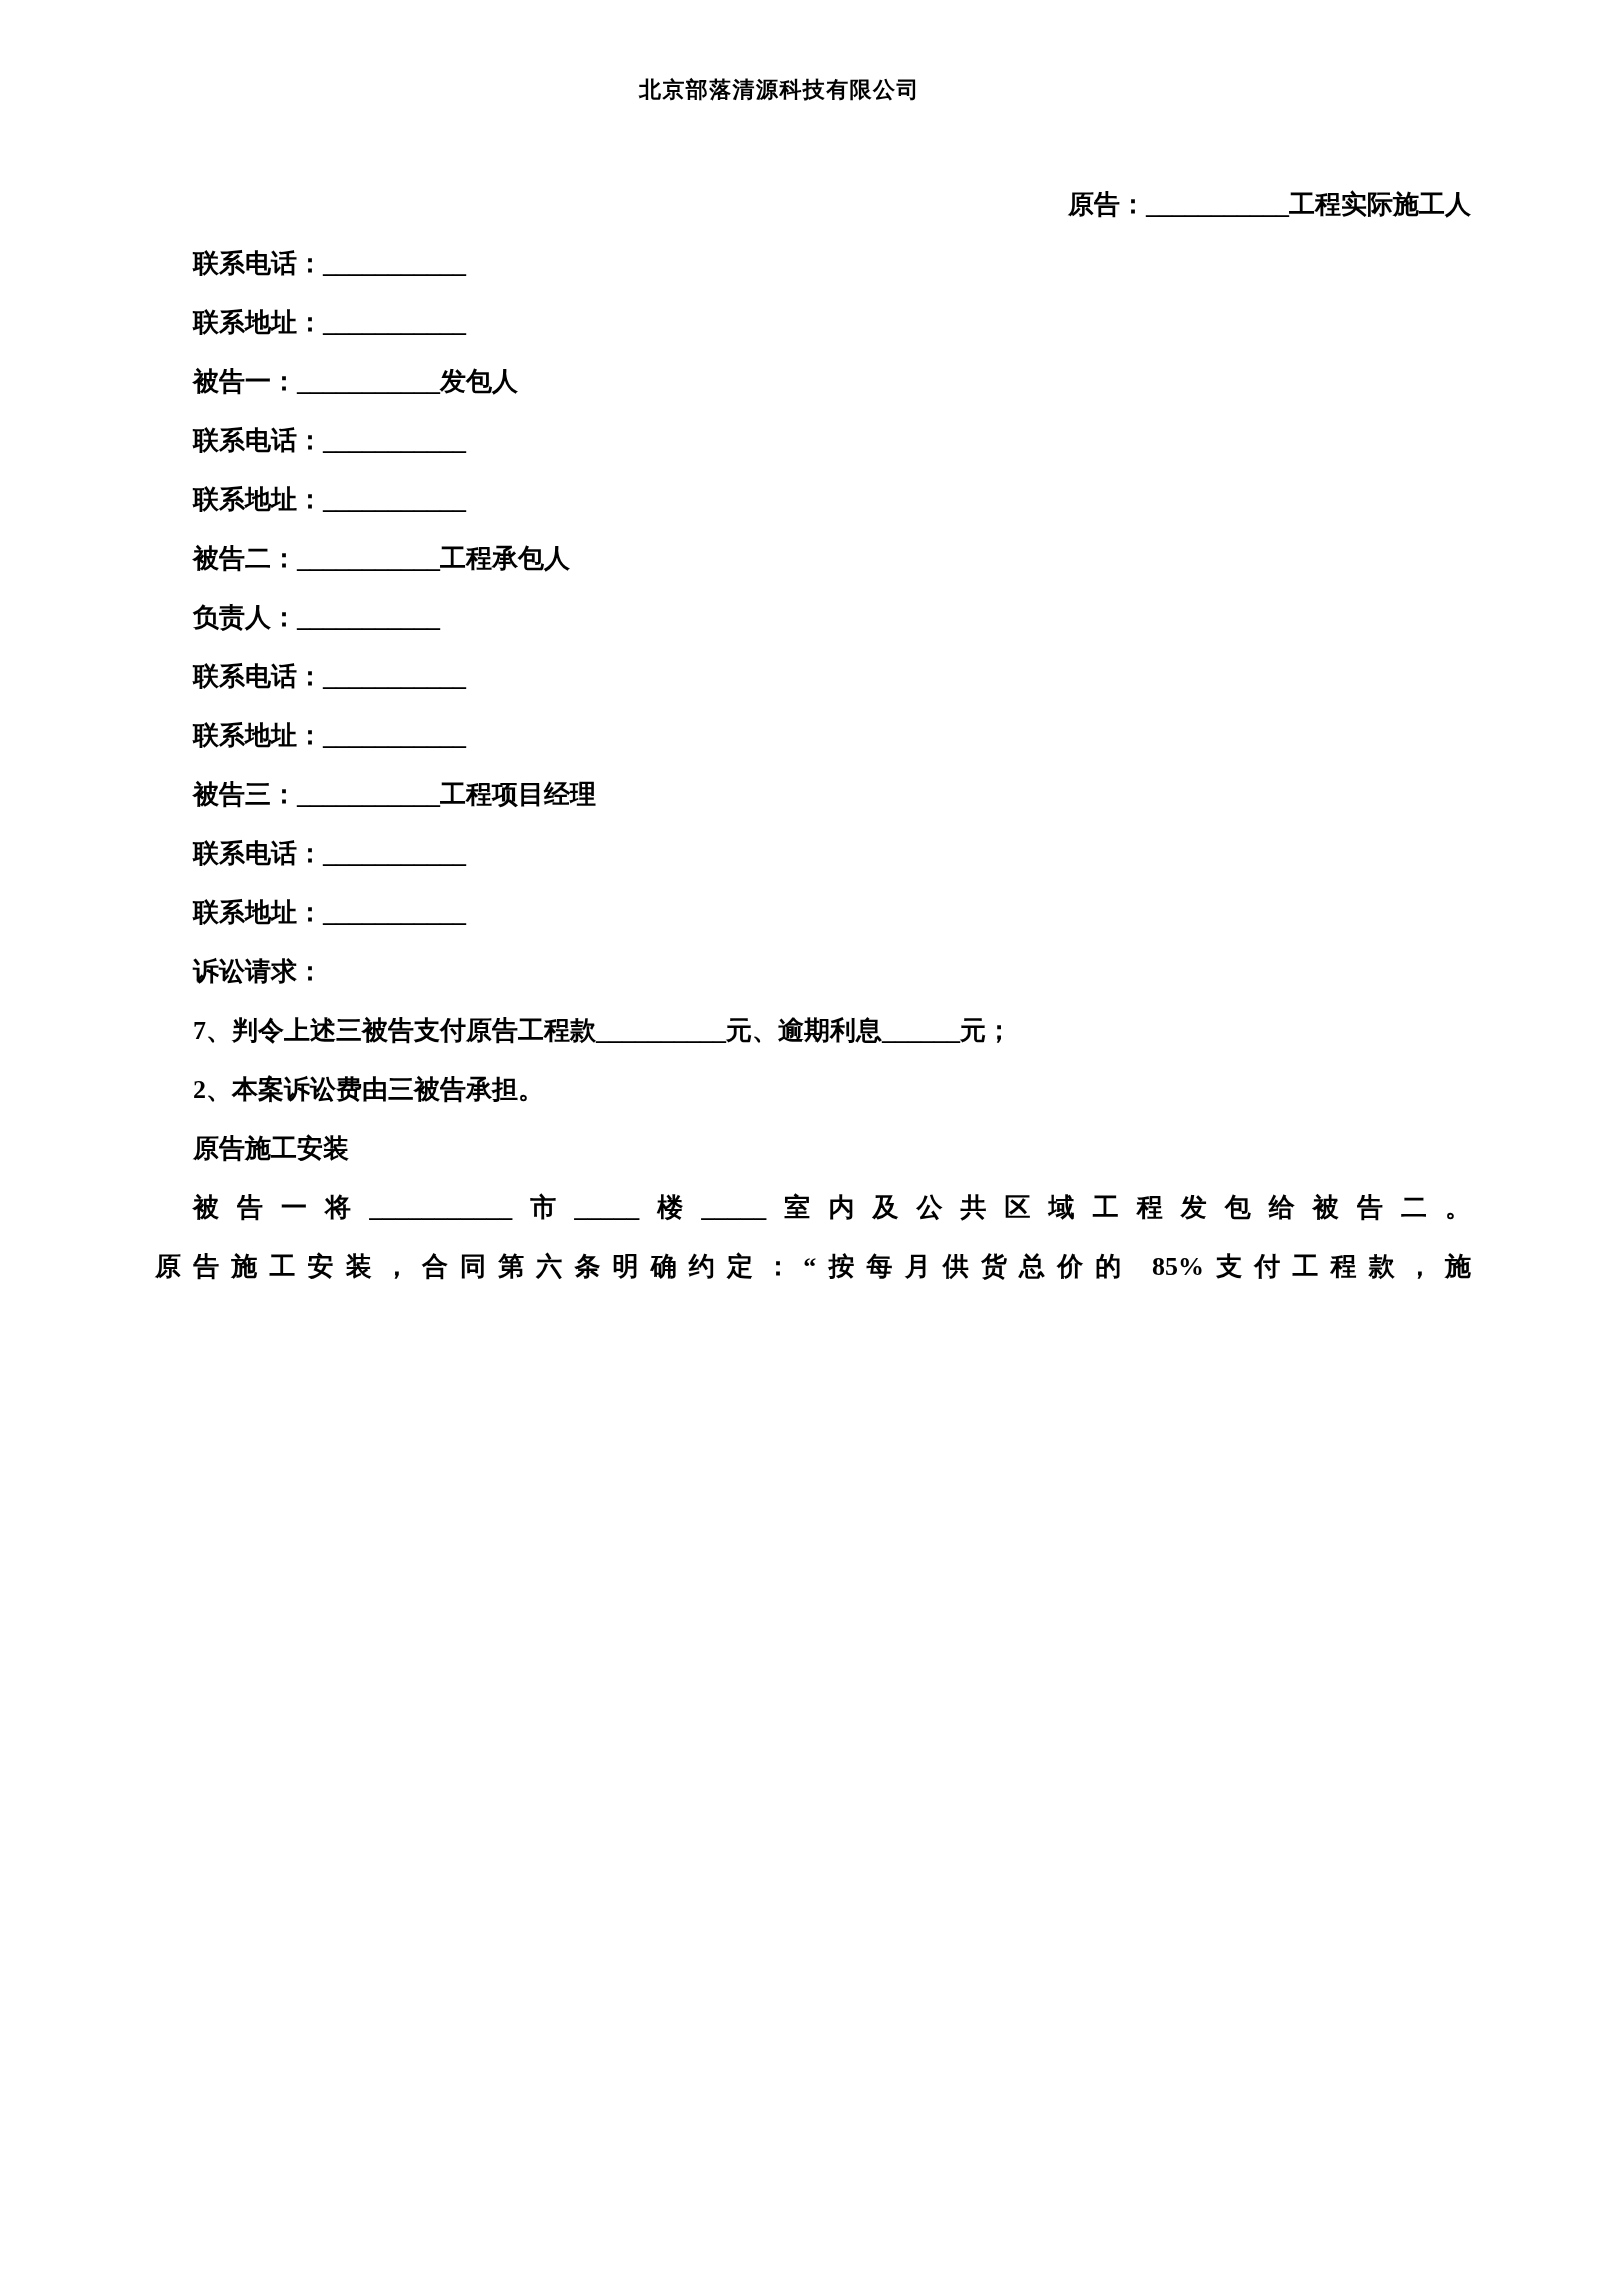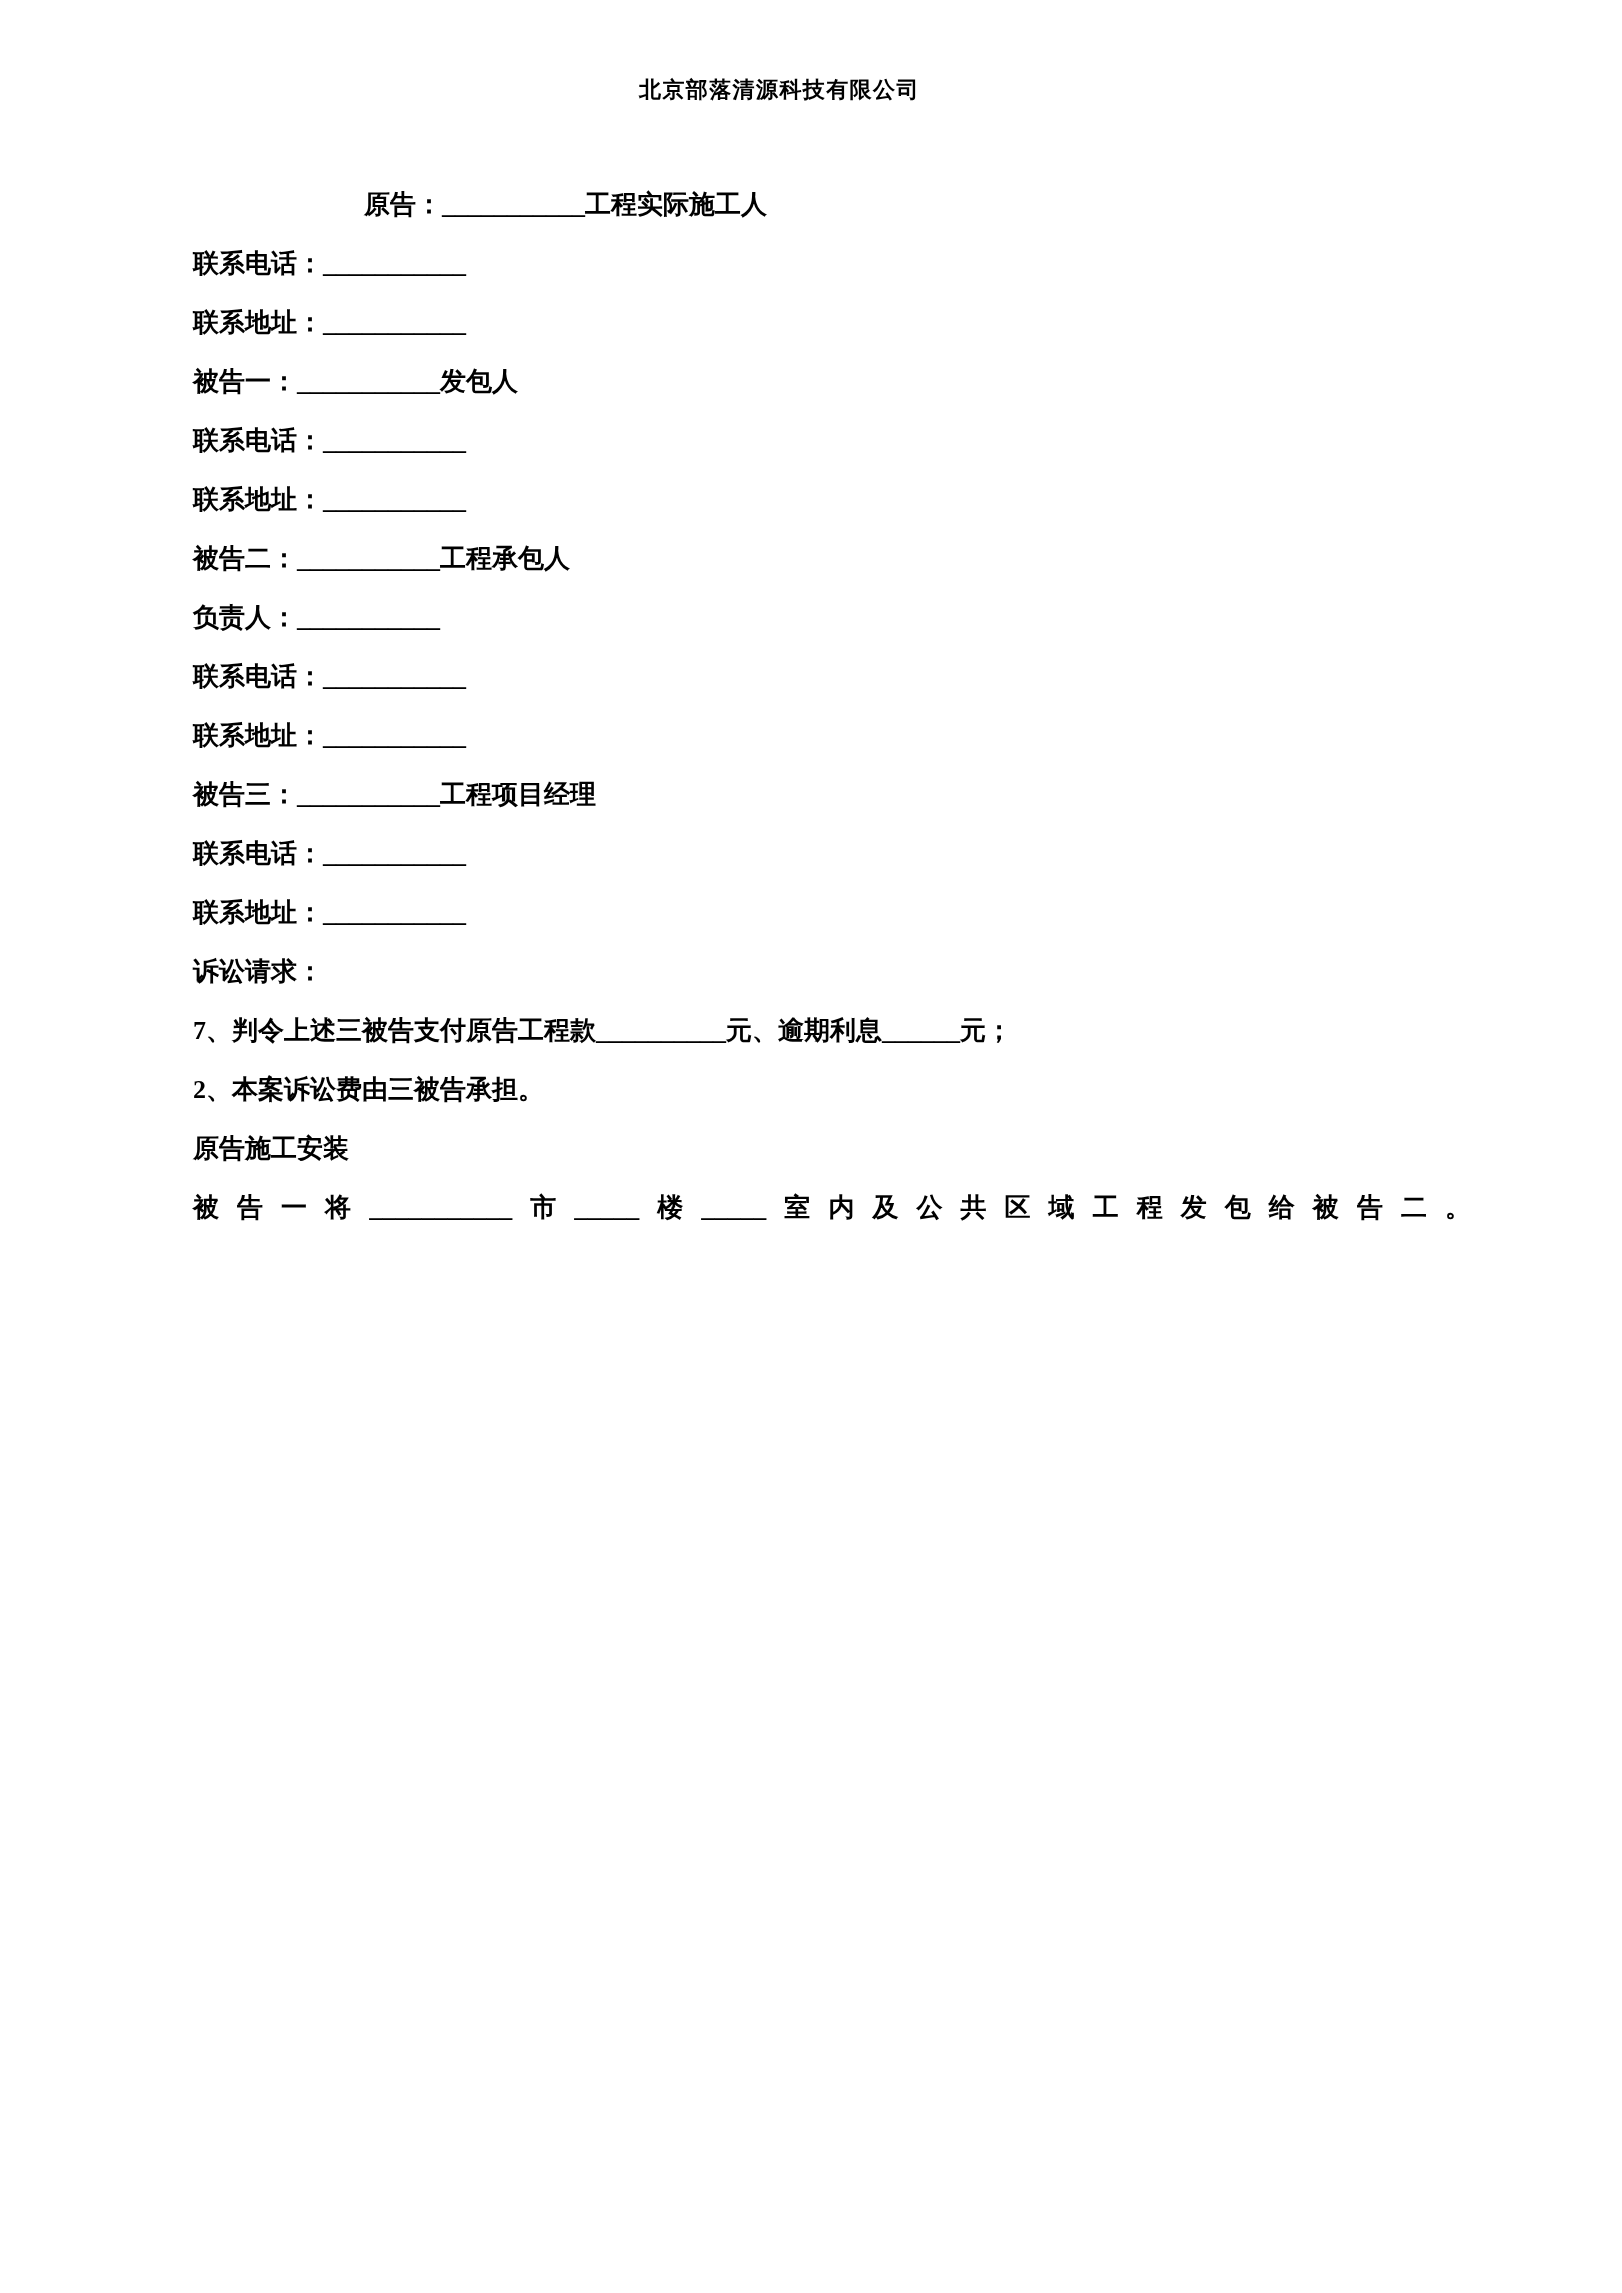--- a/index.html
+++ b/index.html
@@ -33,20 +33,21 @@
     width: 1316px;
     font-size: 26px;
     line-height: 59px;
     font-weight: 600;
   }
   .line {
     white-space: pre;
   }
   .line.title {
     padding-left: 209px;
+    text-align: right;
   }
   .line.body {
     padding-left: 38px;
   }
   .line.para-first,
   .line.para-cont {
     white-space: normal;
     word-break: break-all;
     text-align: justify;
     text-align-last: justify;
@@ -74,16 +75,17 @@
       <div class="line body">联系电话：___________</div>
       <div class="line body">联系地址：___________</div>
       <div class="line body">被告三：___________工程项目经理</div>
       <div class="line body">联系电话：___________</div>
       <div class="line body">联系地址：___________</div>
       <div class="line body">诉讼请求：</div>
       <div class="line body">7、判令上述三被告支付原告工程款__________元、逾期利息______元；</div>
       <div class="line body">2、本案诉讼费由三被告承担。</div>
       <div class="line body">原告施工安装</div>
       <div class="line para-first">被告一将___________市_____楼_____室内及公共区域工程发包给被告二。</div>
+      <div class="line para-cont">原告施工安装，合同第六条明确约定：“按每月供货总价的 85%支付工程款，施</div>
     </div>
 
 </div>
 
 
 </body></html>

